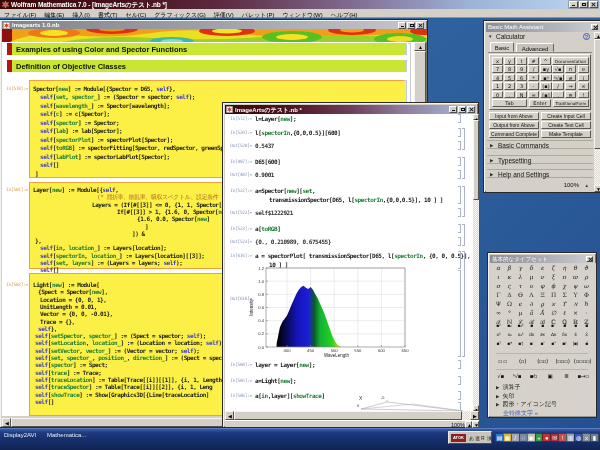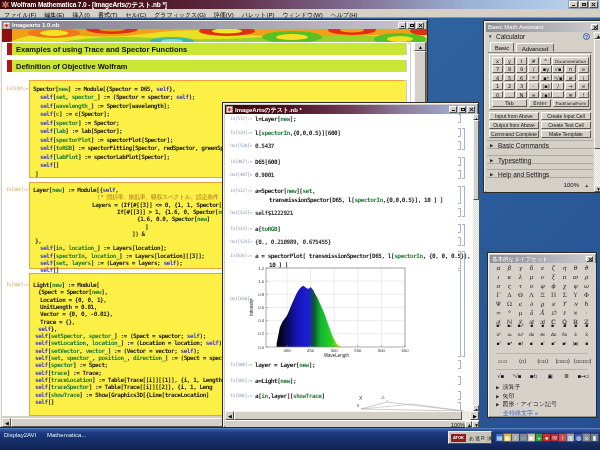--- a/index.html
+++ b/index.html
@@ -168,25 +168,25 @@
       <ellipse cx="350" cy="1" rx="24" ry="5" fill="#e03010"></ellipse>
       <ellipse cx="350" cy="1" rx="12" ry="2.5" fill="#f5a010"></ellipse>
       <ellipse cx="398" cy="10" rx="26" ry="6" fill="#58c020"></ellipse>
       <ellipse cx="398" cy="10" rx="13" ry="3" fill="#e8e020"></ellipse>
       <ellipse cx="420" cy="2" rx="12" ry="4" fill="#e03010"></ellipse>
       </svg>
 
     <div class="xbody" id="ia-body" style="left:2px;top:22px;width:412px;height:374px;">
         <div class="hdr-bar" style="left: 5px; top: 1px; width: 399px;"></div>
         <div class="hdr-accent" style="left: 5px; top: 1px; height: 12px;"></div>
-        <div class="hdr-text" style="left: 14px; top: 3px;">Examples of using Trace and Spector Functions</div>
+        <div class="hdr-text" style="left: 14px; top: 3px;">Examples of using Color and Spector Functions</div>
         <div class="bracket dim" style="left: 402px; top: 1px; height: 12px;"></div>
         <div class="hdr-bar" style="left: 5px; top: 18px; width: 399px;"></div>
         <div class="hdr-accent" style="left: 5px; top: 18px; height: 12px;"></div>
-        <div class="hdr-text" style="left: 14px; top: 20px;">Definition of Objective Wolfram</div>
+        <div class="hdr-text" style="left: 14px; top: 20px;">Definition of Objective Classes</div>
         <div class="bracket dim" style="left: 402px; top: 18px; height: 12px;"></div>
         <div class="ycell" style="left: 27px; top: 38px; width: 377px; height: 98px;"></div>
         <div class="cell-label" style="left: 2px; top: 44px; width: 24px; text-align: right; color: rgb(216, 154, 80);">In[578]:=</div>
         <div class="code-line" style="left: 31px; top: 43px;"><span class="tk-k">Spector[</span><span class="tk-g">new</span><span class="tk-k">] := Module[{Spector = D65, </span><span class="tk-b">self</span><span class="tk-k">},</span></div>
         <div class="code-line" style="left: 38px; top: 51.45px;"><span class="tk-b">self</span><span class="tk-k">[</span><span class="tk-g">set</span><span class="tk-k">, </span><span class="tk-g">spector_</span><span class="tk-k">] := (Spector = spector; </span><span class="tk-b">self</span><span class="tk-k">);</span></div>
         <div class="code-line" style="left: 38px; top: 59.9px;"><span class="tk-b">self</span><span class="tk-k">[</span><span class="tk-g">wavelength_</span><span class="tk-k">] := Spector[wavelength];</span></div>
         <div class="code-line" style="left: 38px; top: 68.35px;"><span class="tk-b">self</span><span class="tk-k">[</span><span class="tk-g">c</span><span class="tk-k">] := c[Spector];</span></div>
         <div class="code-line" style="left: 38px; top: 76.8px;"><span class="tk-b">self</span><span class="tk-k">[</span><span class="tk-g">spector</span><span class="tk-k">] := Spector;</span></div>
         <div class="code-line" style="left: 38px; top: 85.25px;"><span class="tk-b">self</span><span class="tk-k">[</span><span class="tk-g">lab</span><span class="tk-k">] := lab[Spector];</span></div>
         <div class="code-line" style="left: 38px; top: 93.7px;"><span class="tk-b">self</span><span class="tk-k">[</span><span class="tk-g">spectorPlot</span><span class="tk-k">] := spectorPlot[Spector];</span></div>

